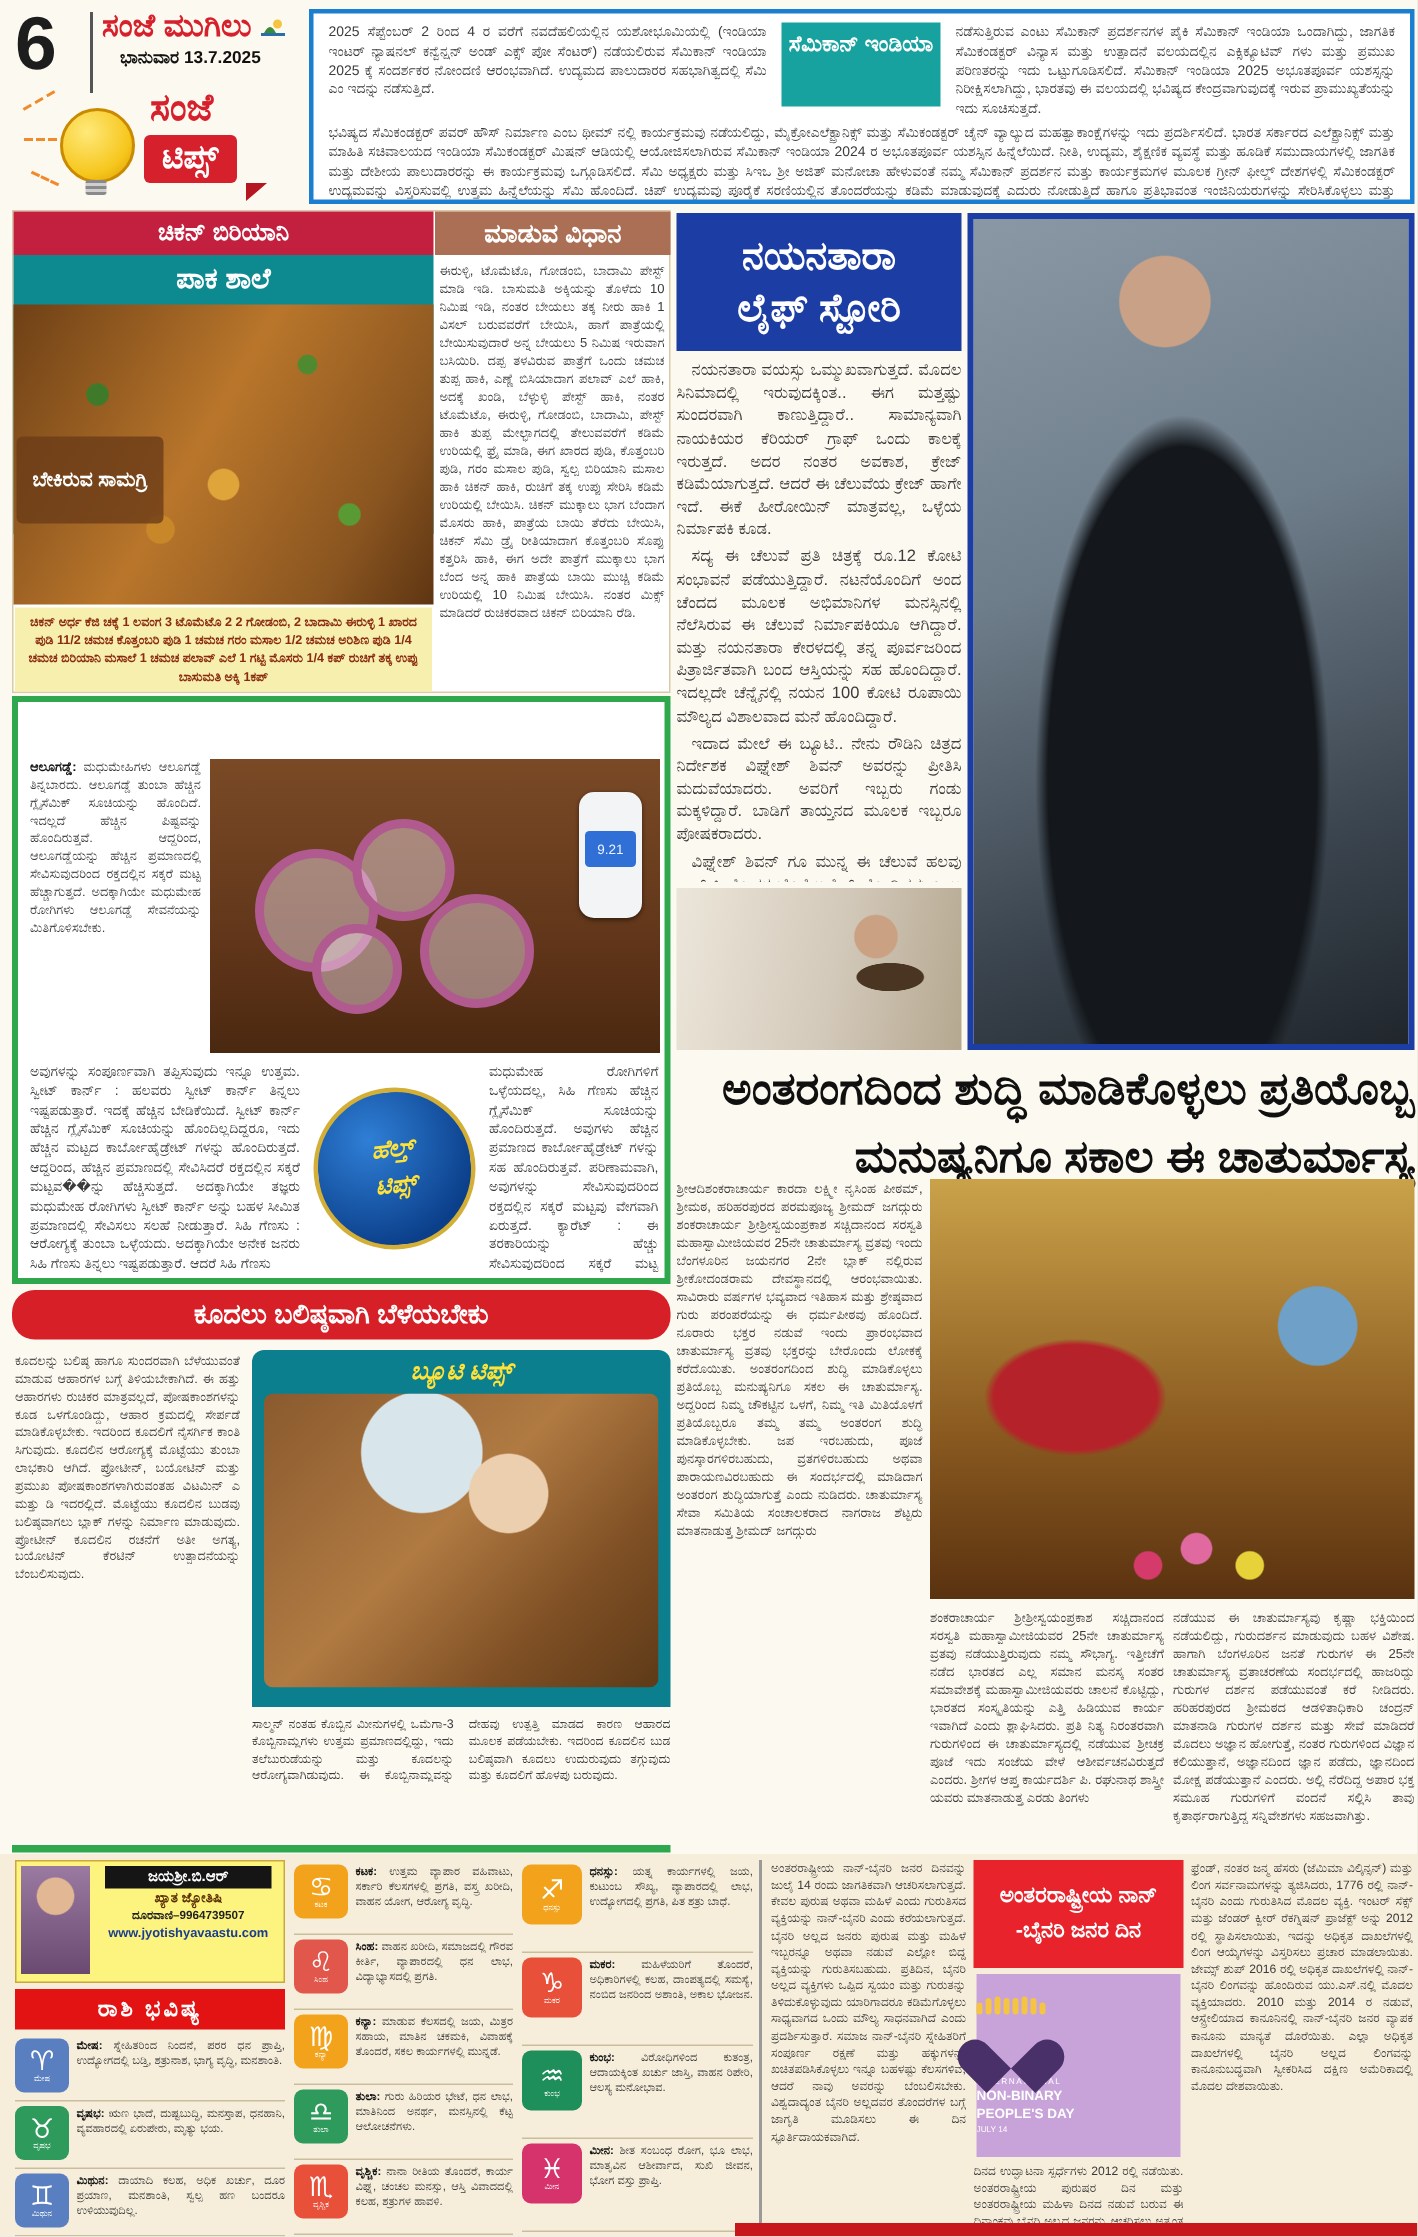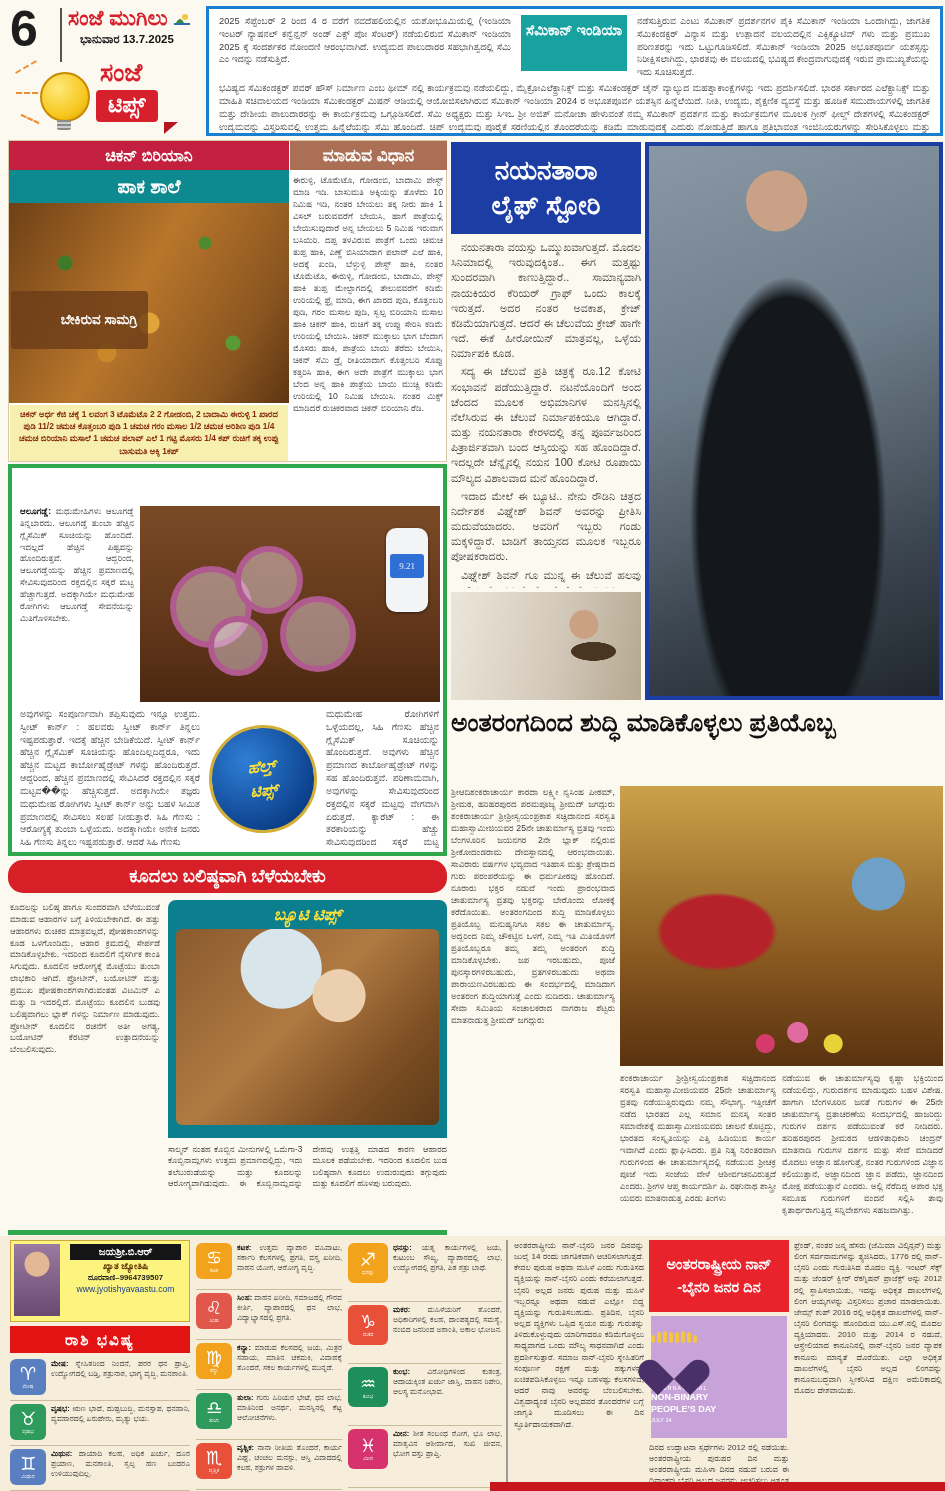--- a/index.html
+++ b/index.html
@@ -41,34 +41,34 @@
   .bir-kitchen{padding-top:6px;text-align:center;color:#fff;font-weight:800;font-size:19px;}
   .biryani-photo{position:absolute;left:0;top:62px;width:280px;height:200px;
       background:
         radial-gradient(circle at 20% 30%,#3f7a2a 0 7px,transparent 8px),
         radial-gradient(circle at 70% 20%,#4f8a30 0 6px,transparent 7px),
         radial-gradient(circle at 50% 60%,#e0a53a 0 10px,transparent 11px),
         radial-gradient(circle at 80% 70%,#5a9a35 0 7px,transparent 8px),
         radial-gradient(circle at 35% 75%,#c8882a 0 9px,transparent 10px),
         linear-gradient(120deg,#6e4016,#b9762b 45%,#8a5520 80%,#5e3512);}
   .ing-label{position:absolute;left:2px;top:150px;width:98px;height:58px;background:rgba(108,60,24,.8);
-      color:#fff;font-weight:800;font-size:13.5px;border-radius:4px;line-height:1.3;padding-left:39px;}
+      color:#fff;font-weight:800;font-size:13.5px;border-radius:4px;line-height:1.3;}
   .ing-box{position:absolute;left:1px;top:264px;width:266px;height:50px;background:#f6efad;color:#8a2a10;
       font-size:8.4px;font-weight:bold;padding:3px 6px;text-align:center;line-height:1.45;overflow:hidden;}
   .bir-method{position:absolute;left:284px;top:33px;width:150px;height:283px;font-size:8.7px;}
   
   .dia{left:8px;top:464px;width:439px;height:392px;border:4px solid #2fa84d;background:#fff;box-sizing:border-box;}
   .dia-head{height:30px;background:linear-gradient(90deg,#2fa84d,#52c272,#2fa84d);color:#f7ef2f;font-weight:800;font-size:16.5px;}
   .dia-intro{position:absolute;left:8px;top:38px;width:114px;height:196px;font-size:8.6px;}
   .onion-photo{position:absolute;left:128px;top:38px;width:300px;height:196px;overflow:hidden;
       background:linear-gradient(#7a4a26,#5d3318 70%,#4a2810);}
   .ring{position:absolute;border:6px solid #b05a8f;border-radius:50%;background:rgba(242,224,238,.45);}
   .meter{position:absolute;right:12px;top:22px;width:42px;height:84px;background:#f2f4f6;border-radius:10px;box-shadow:0 1px 3px rgba(0,0,0,.5);}
   .meter-screen{margin:26px 4px 0;height:24px;background:#2f6fd6;border-radius:3px;color:#eaf2ff;font-size:9px;
-      display:flex;align-items:center;justify-content:center;font-family:Liberation Serif, serif;}
+      display:flex;align-items:center;justify-content:center;font-family:Liberation Sans, sans-serif;}
   .dia-lower{position:absolute;left:8px;top:240px;width:419px;height:142px;display:flex;gap:8px;}
   .dia-left{width:180px;}
   .dia-badgecell{width:110px;flex:none;display:flex;align-items:center;justify-content:center;}
   .dia-badge{width:102px;height:102px;border-radius:50%;border:3px solid #d4af37;
       background:radial-gradient(circle at 35% 30%,#2f7fd6,#0b3f8a 75%);color:#ffe23a;font-weight:800;
       font-style:italic;font-size:16px;line-height:1.5;transform:rotate(-6deg);}
   .dia-right{flex:1;}
   
   .hair{left:8px;top:860px;width:439px;height:368px;}
   .hair-head{width:100%;height:33px;background:#d61f26;border-radius:15px;color:#fff;font-weight:800;font-size:18px;}
@@ -91,22 +91,22 @@
       background:
         radial-gradient(circle at 70% 30%,#caa182 0 14px,transparent 15px),
         radial-gradient(ellipse at 75% 55%,#4a3422 0 22px,transparent 23px),
         linear-gradient(100deg,#ece6da,#d3c9ba 55%,#b5a890);}
   .nayanthara-photo{left:645px;top:142px;width:290px;height:550px;border:4px solid #1c3da3;
       background:
         radial-gradient(circle at 44% 10%,#c8a186 0 30px,transparent 31px),
         radial-gradient(ellipse at 48% 68%,#14181c 0 42%,transparent 46%),
         linear-gradient(160deg,#8a98a5 0%,#6e7d8a 40%,#3c4650 75%,#20262c 100%);}
   
-  .cha-title{left:451px;top:704px;width:492px;height:78px;font-size:25px;font-weight:800;color:#101010;
-      text-align:left;line-height:1.5;}
+  .cha-title{left:451px;top:704px;width:492px;height:78px;font-size:30px;font-weight:800;color:#101010;
+      text-align:right;line-height:1.5;}
   .cha-c1{left:451px;top:786px;width:164px;height:440px;font-size:8.7px;}
   .temple-photo{left:620px;top:786px;width:323px;height:280px;
       background:
         radial-gradient(ellipse at 30% 52%,#b5222a 0 17%,transparent 19%),
         radial-gradient(circle at 80% 35%,#6fa0c8 0 26px,transparent 27px),
         radial-gradient(circle at 55% 88%,#e06aa0 0 10px,transparent 11px),
         radial-gradient(circle at 66% 92%,#e8d23a 0 9px,transparent 10px),
         radial-gradient(circle at 45% 92%,#d43a6a 0 9px,transparent 10px),
         linear-gradient(#caa24a,#8a5a20 60%,#5a3210);}
   .cha-c2{left:620px;top:1072px;width:156px;height:156px;font-size:8.7px;}
@@ -114,21 +114,21 @@
   
   .bottombg{left:0;top:1236px;width:945px;height:255px;background:#f6eeda;}
   .astcard{left:10px;top:1240px;width:180px;height:82px;background:#fcf47e;border:1px solid #caa83c;
       display:flex;gap:5px;padding:3px;box-sizing:border-box;}
   .astrologer-photo{width:46px;height:72px;flex:none;
       background:radial-gradient(circle at 50% 28%,#e2b894 0 12px,transparent 13px),linear-gradient(#9a7aa0,#6a4a70);}
   .astinfo{flex:1;display:flex;flex-direction:column;align-items:center;gap:1px;overflow:hidden;}
   .astname{background:#151515;color:#fff;font-weight:bold;font-size:10px;padding:2px 8px;width:92%;text-align:center;box-sizing:border-box;}
   .asttitle{font-size:9px;font-weight:bold;color:#5a2d00;}
   .astphone{font-size:7.8px;color:#222;font-weight:bold;}
-  .astsite{font-size:8.6px;font-weight:normal;color:#1a3d8f;}
+  .astsite{font-size:8.6px;font-weight:bold;color:#1a3d8f;}
   .rashibanner{left:10px;top:1326px;width:180px;height:27px;background:#e41313;color:#fff;font-weight:800;
       font-size:15px;letter-spacing:2px;}
   .zcol{position:absolute;}
   .zc1{left:10px;top:1356px;width:180px;}
   .zc2{left:196px;top:1240px;width:146px;}
   .zc3{left:348px;top:1240px;width:154px;}
   .sign{display:flex;gap:5px;padding:3px 0;border-bottom:1px solid #c9bd9e;overflow:hidden;}
   .zc1 .sign{height:38px;} .zc2 .sign{height:43px;} .zc3 .sign{height:55px;}
   .tile{width:36px;height:36px;border-radius:6px;flex:none;display:flex;flex-direction:column;
       align-items:center;justify-content:center;color:#fff;}
@@ -256,20 +256,21 @@
     <p>ನಯನತಾರಾ ವಯಸ್ಸು ಒಮ್ಮುಖವಾಗುತ್ತದೆ. ಮೊದಲ ಸಿನಿಮಾದಲ್ಲಿ ಇರುವುದಕ್ಕಿಂತ.. ಈಗ ಮತ್ತಷ್ಟು ಸುಂದರವಾಗಿ ಕಾಣುತ್ತಿದ್ದಾರೆ.. ಸಾಮಾನ್ಯವಾಗಿ ನಾಯಕಿಯರ ಕೆರಿಯರ್ ಗ್ರಾಫ್ ಒಂದು ಕಾಲಕ್ಕೆ ಇರುತ್ತದೆ. ಅದರ ನಂತರ ಅವಕಾಶ, ಕ್ರೇಜ್ ಕಡಿಮೆಯಾಗುತ್ತದೆ. ಆದರೆ ಈ ಚೆಲುವೆಯ ಕ್ರೇಜ್ ಹಾಗೇ ಇದೆ. ಈಕೆ ಹೀರೋಯಿನ್ ಮಾತ್ರವಲ್ಲ, ಒಳ್ಳೆಯ ನಿರ್ಮಾಪಕಿ ಕೂಡ.</p>
     <p>ಸದ್ಯ ಈ ಚೆಲುವೆ ಪ್ರತಿ ಚಿತ್ರಕ್ಕೆ ರೂ.12 ಕೋಟಿ ಸಂಭಾವನೆ ಪಡೆಯುತ್ತಿದ್ದಾರೆ. ನಟನೆಯೊಂದಿಗೆ ಅಂದ ಚೆಂದದ ಮೂಲಕ ಅಭಿಮಾನಿಗಳ ಮನಸ್ಸಿನಲ್ಲಿ ನೆಲೆಸಿರುವ ಈ ಚೆಲುವೆ ನಿರ್ಮಾಪಕಿಯೂ ಆಗಿದ್ದಾರೆ. ಮತ್ತು ನಯನತಾರಾ ಕೇರಳದಲ್ಲಿ ತನ್ನ ಪೂರ್ವಜರಿಂದ ಪಿತ್ರಾರ್ಜಿತವಾಗಿ ಬಂದ ಆಸ್ತಿಯನ್ನು ಸಹ ಹೊಂದಿದ್ದಾರೆ. ಇದಲ್ಲದೇ ಚೆನ್ನೈನಲ್ಲಿ ನಯನ 100 ಕೋಟಿ ರೂಪಾಯಿ ಮೌಲ್ಯದ ವಿಶಾಲವಾದ ಮನೆ ಹೊಂದಿದ್ದಾರೆ.</p>
     <p>ಇದಾದ ಮೇಲೆ ಈ ಬ್ಯೂಟಿ.. ನೇನು ರೌಡಿನಿ ಚಿತ್ರದ ನಿರ್ದೇಶಕ ವಿಘ್ನೇಶ್ ಶಿವನ್ ಅವರನ್ನು ಪ್ರೀತಿಸಿ ಮದುವೆಯಾದರು. ಅವರಿಗೆ ಇಬ್ಬರು ಗಂಡು ಮಕ್ಕಳಿದ್ದಾರೆ. ಬಾಡಿಗೆ ತಾಯ್ತನದ ಮೂಲಕ ಇಬ್ಬರೂ ಪೋಷಕರಾದರು.</p>
     <p>ವಿಘ್ನೇಶ್ ಶಿವನ್ ಗೂ ಮುನ್ನ ಈ ಚೆಲುವೆ ಹಲವು ಸ್ಟಾರ್ ಹೀರೋಗಳ ಜೊತೆ ಅಫೇರ್ ಹೊಂದಿದ್ದರು ಎಂಬ ವದಂತಿಗಳು ಈಗಲೂ ಇವೆ. ಬಾಲಿವುಡ್ ನಲ್ಲಿ ಟ್ರೆಂಡ್ ಸೆಟ್ ಮಾಡಿದ ಸಿಂಬು ಜೊತೆ.. ಆ ನಂತರ ನಟ, ನಿರ್ದೇಶಕ ಹಾಗೂ ಡಾನ್ಸರ್ ಪ್ರಭುದೇವ ಅವರೊಂದಿಗೆ ಕೆಲ ವರ್ಷಗಳ ಕಾಲ ಸಂಬಂಧ ಹೊಂದಿದ್ದರು. ಈ ಚೆಲುವೆ ತಮಿಳು ಹೀರೋ ಉದಯನಿಧಿ ಸ್ಟಾಲಿನ್ ಜೊತೆಗೂ ಅಫೇರ್ ಹೊಂದಿತ್ತು ಎಂದು ಹೇಳಲಾಗಿದೆ.</p>
   </div>
   <div class="abs nayanthara-inset-photo"></div>
   <div class="abs nayanthara-photo"></div>
 
   <div class="abs cha-title">
     <div>ಅಂತರಂಗದಿಂದ ಶುದ್ಧಿ ಮಾಡಿಕೊಳ್ಳಲು ಪ್ರತಿಯೊಬ್ಬ</div>
+    <div>ಮನುಷ್ಯನಿಗೂ ಸಕಾಲ ಈ ಚಾತುರ್ಮಾಸ್ಯ</div>
   </div>
   <div class="abs cha-c1 txt">ಶ್ರೀಆದಿಶಂಕರಾಚಾರ್ಯ ಕಾರದಾ ಲಕ್ಷ್ಮೀ ನೃಸಿಂಹ ಪೀಠಮ್, ಶ್ರೀಮಠ, ಹರಿಹರಪುರದ ಪರಮಪೂಜ್ಯ ಶ್ರೀಮದ್ ಜಗದ್ಗುರು ಶಂಕರಾಚಾರ್ಯ ಶ್ರೀಶ್ರೀಸ್ವಯಂಪ್ರಕಾಶ ಸಚ್ಚಿದಾನಂದ ಸರಸ್ವತಿ ಮಹಾಸ್ವಾಮೀಜಿಯವರ 25ನೇ ಚಾತುರ್ಮಾಸ್ಯ ವ್ರತವು ಇಂದು ಬೆಂಗಳೂರಿನ ಜಯನಗರ 2ನೇ ಬ್ಲಾಕ್ ನಲ್ಲಿರುವ ಶ್ರೀಕೋದಂಡರಾಮ ದೇವಸ್ಥಾನದಲ್ಲಿ ಆರಂಭವಾಯಿತು. ಸಾವಿರಾರು ವರ್ಷಗಳ ಭವ್ಯವಾದ ಇತಿಹಾಸ ಮತ್ತು ಶ್ರೇಷ್ಠವಾದ ಗುರು ಪರಂಪರೆಯನ್ನು ಈ ಧರ್ಮಪೀಠವು ಹೊಂದಿದೆ. ನೂರಾರು ಭಕ್ತರ ನಡುವೆ ಇಂದು ಪ್ರಾರಂಭವಾದ ಚಾತುರ್ಮಾಸ್ಯ ವ್ರತವು ಭಕ್ತರನ್ನು ಬೇರೊಂದು ಲೋಕಕ್ಕೆ ಕರೆದೊಯಿತು. ಅಂತರಂಗದಿಂದ ಶುದ್ಧಿ ಮಾಡಿಕೊಳ್ಳಲು ಪ್ರತಿಯೊಬ್ಬ ಮನುಷ್ಯನಿಗೂ ಸಕಲ ಈ ಚಾತುರ್ಮಾಸ್ಯ. ಅದ್ದರಿಂದ ನಿಮ್ಮ ಚೌಕಟ್ಟಿನ ಒಳಗೆ, ನಿಮ್ಮ ಇತಿ ಮಿತಿಯೊಳಗೆ ಪ್ರತಿಯೊಬ್ಬರೂ ತಮ್ಮ ತಮ್ಮ ಅಂತರಂಗ ಶುದ್ಧಿ ಮಾಡಿಕೊಳ್ಳಬೇಕು. ಜಪ ಇರಬಹುದು, ಪೂಜೆ ಪುನಸ್ಕಾರಗಳಿರಬಹುದು, ವ್ರತಗಳಿರಬಹುದು ಅಥವಾ ಪಾರಾಯಣವಿರಬಹುದು ಈ ಸಂದರ್ಭದಲ್ಲಿ ಮಾಡಿದಾಗ ಅಂತರಂಗ ಶುದ್ಧಿಯಾಗುತ್ತೆ ಎಂದು ನುಡಿದರು. ಚಾತುರ್ಮಾಸ್ಯ ಸೇವಾ ಸಮಿತಿಯ ಸಂಚಾಲಕರಾದ ನಾಗರಾಜ ಶೆಟ್ಟರು ಮಾತನಾಡುತ್ತ ಶ್ರೀಮದ್ ಜಗದ್ಗುರು</div>
   <div class="abs temple-photo"></div>
   <div class="abs cha-c2 txt">ಶಂಕರಾಚಾರ್ಯ ಶ್ರೀಶ್ರೀಸ್ವಯಂಪ್ರಕಾಶ ಸಚ್ಚಿದಾನಂದ ಸರಸ್ವತಿ ಮಹಾಸ್ವಾಮೀಜಿಯವರ 25ನೇ ಚಾತುರ್ಮಾಸ್ಯ ವ್ರತವು ನಡೆಯುತ್ತಿರುವುದು ನಮ್ಮ ಸೌಭಾಗ್ಯ. ಇತ್ತೀಚೆಗೆ ನಡೆದ ಭಾರತದ ಎಲ್ಲ ಸಮಾನ ಮನಸ್ಕ ಸಂತರ ಸಮಾವೇಶಕ್ಕೆ ಮಹಾಸ್ವಾಮೀಜಿಯವರು ಚಾಲನೆ ಕೊಟ್ಟಿದ್ದು, ಭಾರತದ ಸಂಸ್ಕೃತಿಯನ್ನು ಎತ್ತಿ ಹಿಡಿಯುವ ಕಾರ್ಯ ಇವಾಗಿದೆ ಎಂದು ಶ್ಲಾಘಿಸಿದರು. ಪ್ರತಿ ನಿತ್ಯ ನಿರಂತರವಾಗಿ ಗುರುಗಳಿಂದ ಈ ಚಾತುರ್ಮಾಸ್ಯದಲ್ಲಿ ನಡೆಯುವ ಶ್ರೀಚಕ್ರ ಪೂಜೆ ಇದು ಸಂಜೆಯ ವೇಳೆ ಆಶೀರ್ವಚನವಿರುತ್ತದೆ ಎಂದರು. ಶ್ರೀಗಳ ಆಪ್ತ ಕಾರ್ಯದರ್ಶಿ ಪಿ. ರಘುನಾಥ ಶಾಸ್ತ್ರೀ ಯವರು ಮಾತನಾಡುತ್ತ ಎರಡು ತಿಂಗಳು</div>
   <div class="abs cha-c3 txt">ನಡೆಯುವ ಈ ಚಾತುರ್ಮಾಸ್ಯವು ಕೃಷ್ಣಾ ಭಕ್ತಿಯಿಂದ ನಡೆಯಲಿದ್ದು, ಗುರುದರ್ಶನ ಮಾಡುವುದು ಬಹಳ ವಿಶೇಷ. ಹಾಗಾಗಿ ಬೆಂಗಳೂರಿನ ಜನತೆ ಗುರುಗಳ ಈ 25ನೇ ಚಾತುರ್ಮಾಸ್ಯ ವ್ರತಾಚರಣೆಯ ಸಂದರ್ಭದಲ್ಲಿ ಹಾಜರಿದ್ದು ಗುರುಗಳ ದರ್ಶನ ಪಡೆಯುವಂತೆ ಕರೆ ನೀಡಿದರು. ಹರಿಹರಪುರದ ಶ್ರೀಮಠದ ಆಡಳಿತಾಧಿಕಾರಿ ಚಂದ್ರನ್ ಮಾತನಾಡಿ ಗುರುಗಳ ದರ್ಶನ ಮತ್ತು ಸೇವೆ ಮಾಡಿದರೆ ಮೊದಲು ಅಜ್ಞಾನ ಹೋಗುತ್ತೆ, ನಂತರ ಗುರುಗಳಿಂದ ವಿಜ್ಞಾನ ಕಲಿಯುತ್ತಾನೆ, ಅಜ್ಞಾನದಿಂದ ಜ್ಞಾನ ಪಡೆದು, ಜ್ಞಾನದಿಂದ ಮೋಕ್ಷ ಪಡೆಯುತ್ತಾನೆ ಎಂದರು. ಅಲ್ಲಿ ನೆರೆದಿದ್ದ ಅಪಾರ ಭಕ್ತ ಸಮೂಹ ಗುರುಗಳಿಗೆ ವಂದನೆ ಸಲ್ಲಿಸಿ ತಾವು ಕೃತಾರ್ಥರಾಗುತ್ತಿದ್ದ ಸನ್ನಿವೇಶಗಳು ಸಹಜವಾಗಿತ್ತು.</div>
 
   <div class="abs bottombg"></div>
 
   <div class="abs astcard">
     <div class="astrologer-photo"></div>

